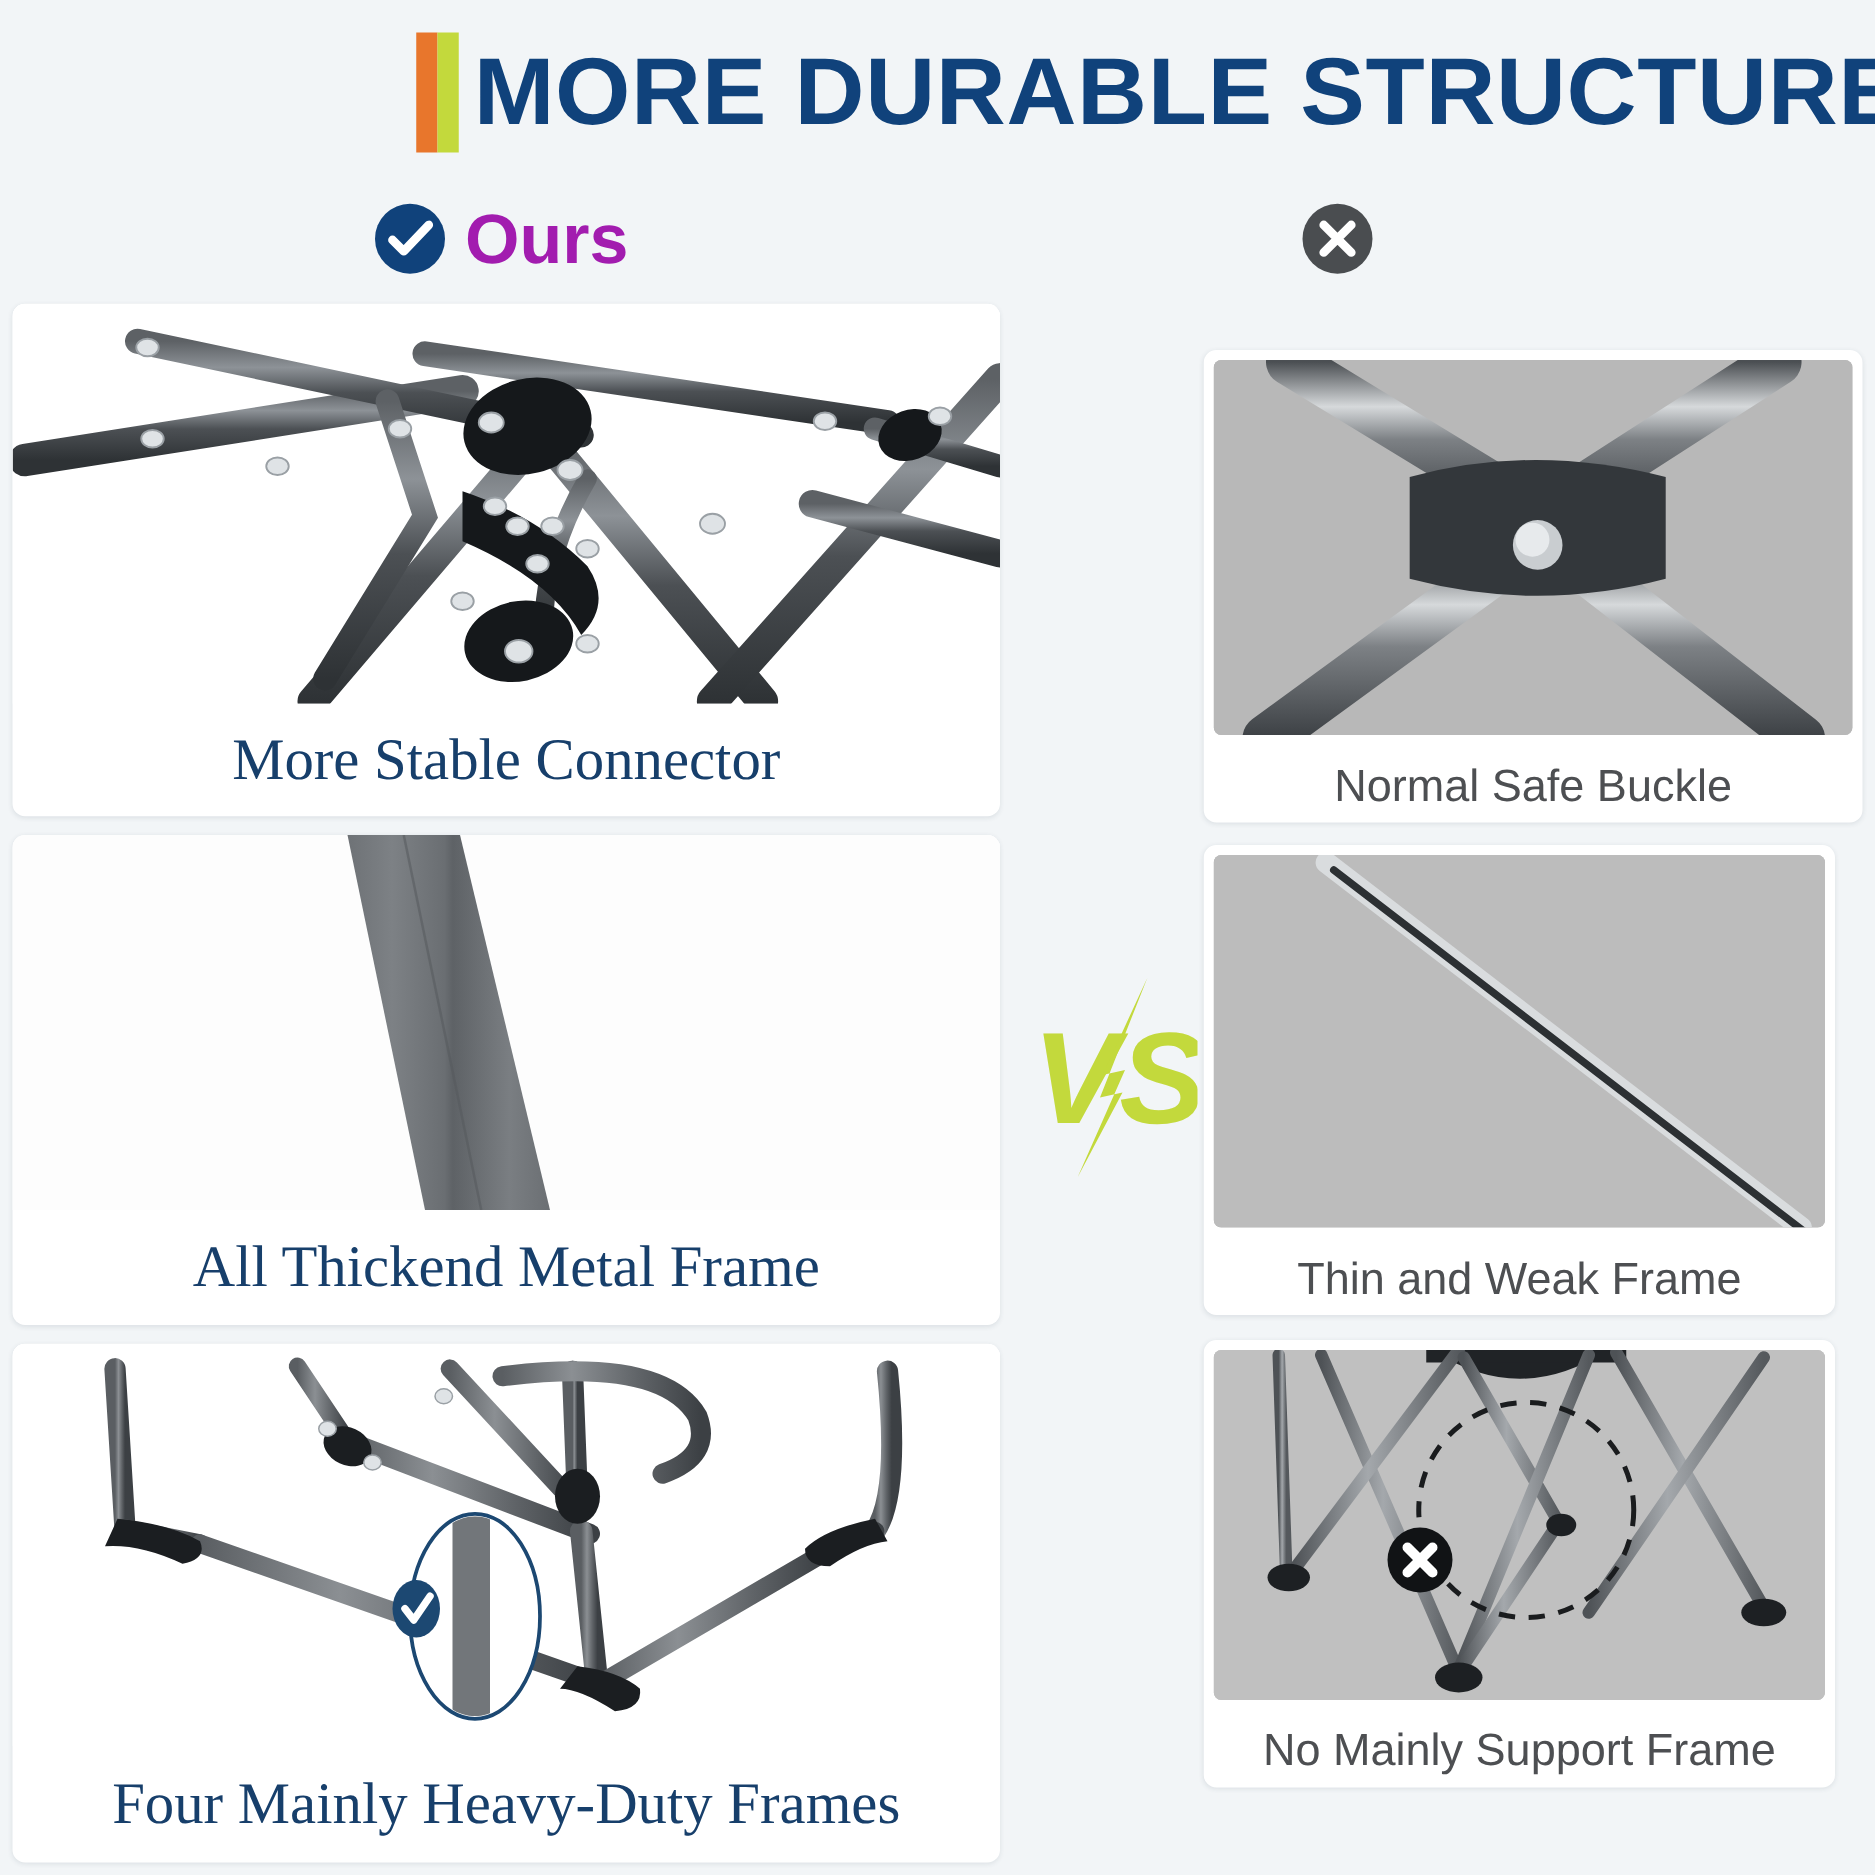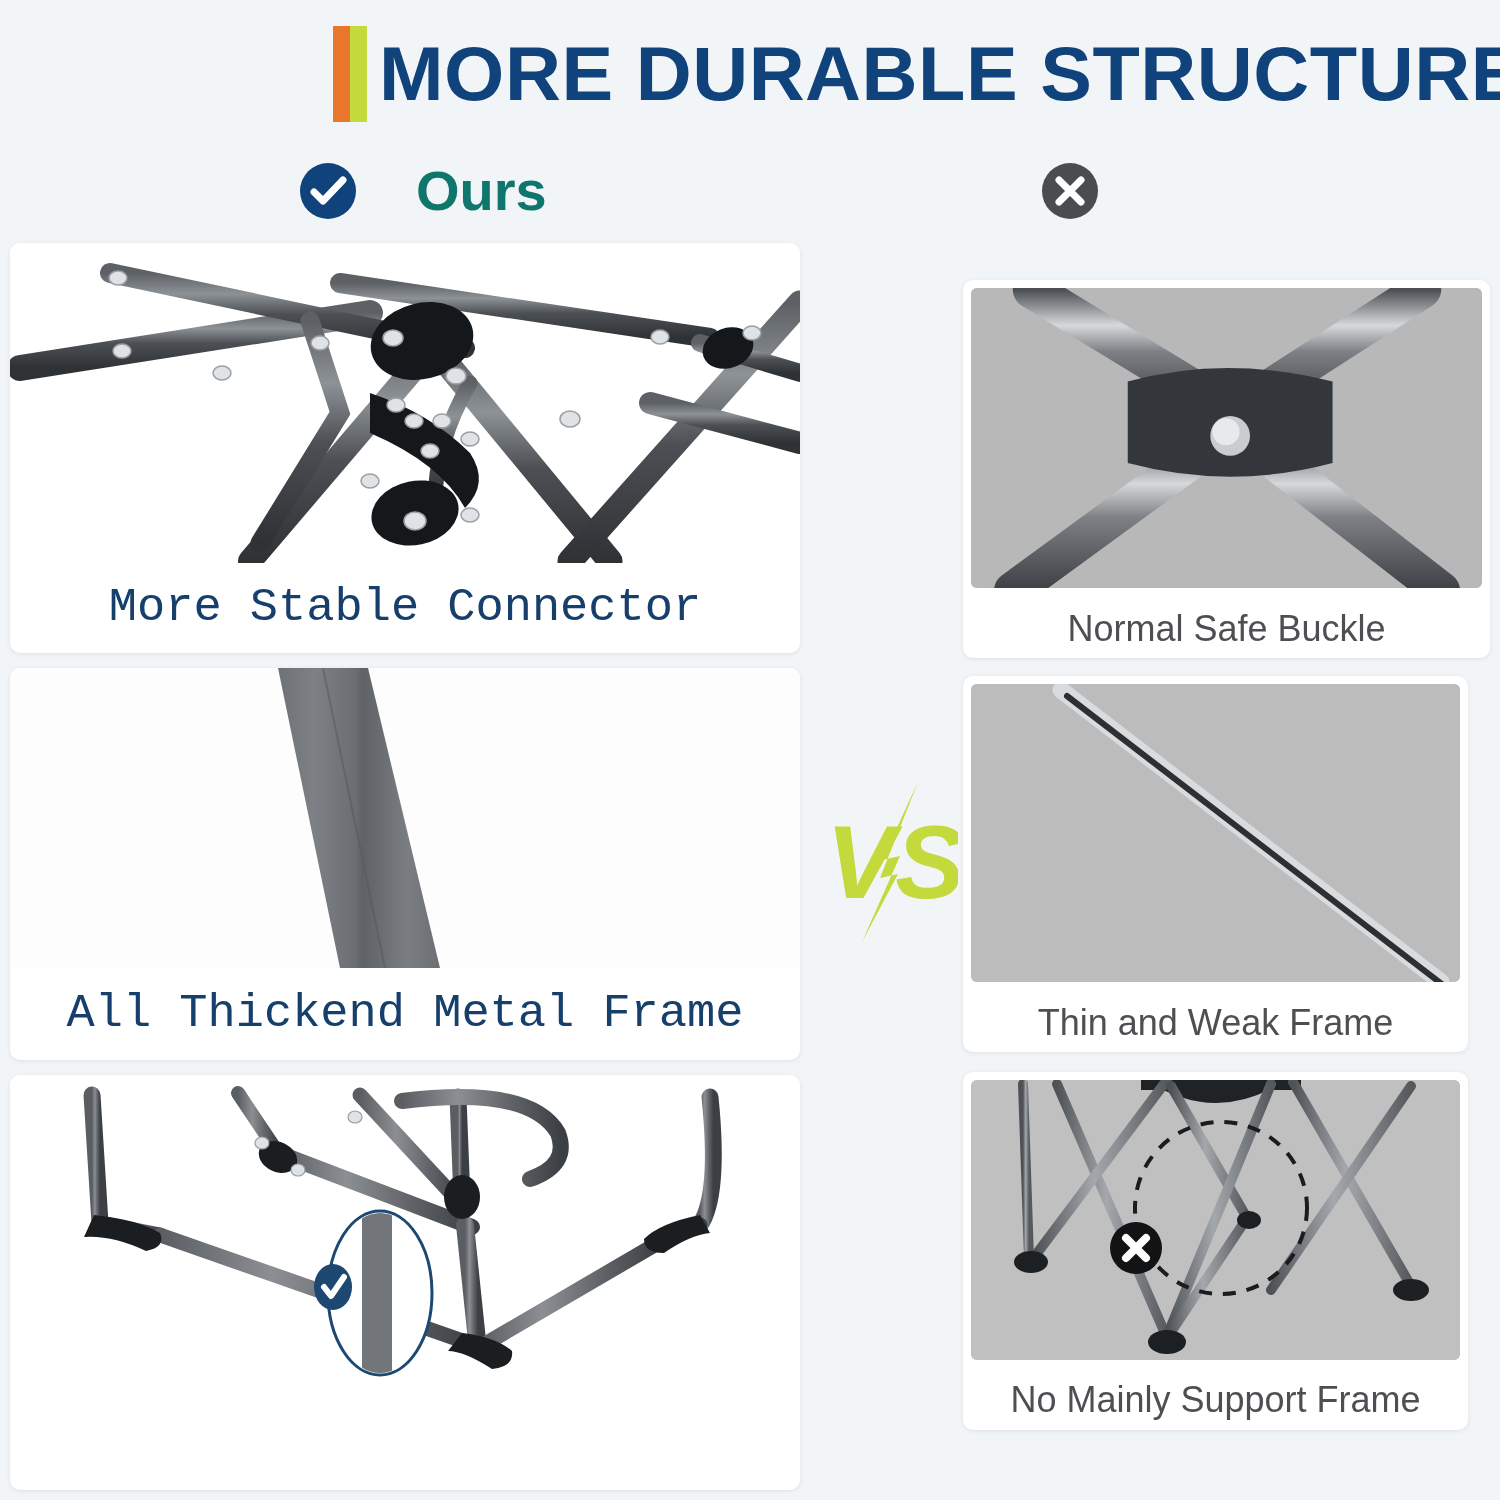--- a/index.html
+++ b/index.html
@@ -42,35 +42,35 @@
   .col-head.ours  { top:163px; left:300px; }
   .col-head.others{ top:163px; left:1042px; }
   .head-icon{ width:56px; height:56px; border-radius:50%; position:relative; flex:none; }
   .head-icon.check { background:#10427b; }
   .head-icon.cross { background:#4a4d50; }
   .head-icon svg{ position:absolute; inset:0; width:100%; height:100%; }
   .head-label{
     font-size:56px; font-weight:bold; line-height:1;
     font-family:"Liberation Sans", sans-serif;
   }
-  .head-label.navy{ color:#0f766e;margin-left:44px; }
+  .head-label.navy{ color:#a21caf; }
   .head-label.gray{ color:#5a5d60; }
 
   
   .card{
     position:absolute;
     background:#ffffff;
     border-radius:10px;
     box-shadow:0 1px 4px rgba(25,45,70,.10);
     overflow:hidden;
   }
   .card .photo{ position:relative; overflow:hidden; }
   .card .caption{
     width:100%; text-align:center;
-    font-family:Liberation Mono, monospace;
+    font-family:Liberation Serif, serif;
     white-space:nowrap;
   }
   .caption.navy{ color:#173f6b; font-size:47px; }
   .caption.gray{ color:#4d4f52; font-size:36px;
      font-family:"Liberation Sans","DejaVu Sans",sans-serif; }
 
   
   .card.L1{ left:10px;  top:243px;  width:790px; height:410px; }
   .card.L1 .photo{ height:320px; background:#fff; }
   .card.L1 .caption{ line-height:90px; }
@@ -262,20 +262,21 @@
           </clipPath>
         <rect x="352" y="138" width="30" height="160" fill="#72767a" clip-path="url(#clipOval)"></rect>
       </g>
 
       <g>
         <ellipse cx="323" cy="212" rx="19" ry="23" fill="#1c4872"></ellipse>
         <path d="M314 212 L321 221 L334 202" fill="none" stroke="#ffffff" stroke-width="6" stroke-linecap="round" stroke-linejoin="round"></path>
       </g>
     </svg>
   </div>
+  <div class="caption navy">Four Mainly Heavy-Duty Frames</div>
 </div>
 
 <div class="card R1">
   <div class="photo">
     <svg class="fill" viewBox="0 0 489 300" preserveAspectRatio="xMidYMid slice">
       <defs>
         <linearGradient id="rtube" x1="0" y1="0" x2="0" y2="1">
           <stop offset="0%" stop-color="#4b4f53"></stop>
           <stop offset="30%" stop-color="#d6d9db"></stop>
           <stop offset="52%" stop-color="#7d8185"></stop>

